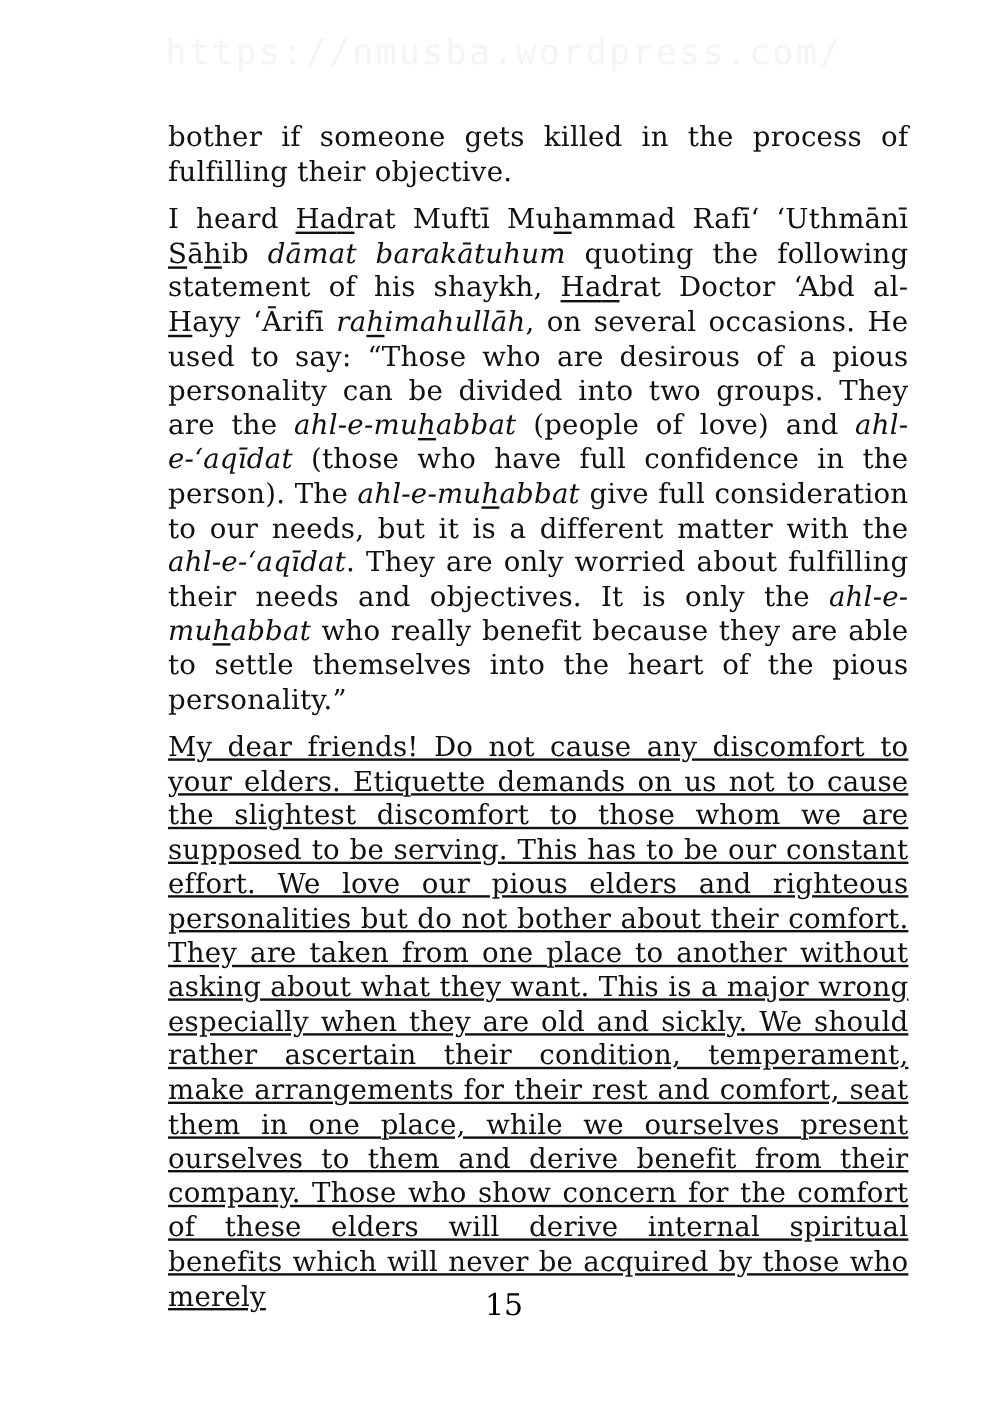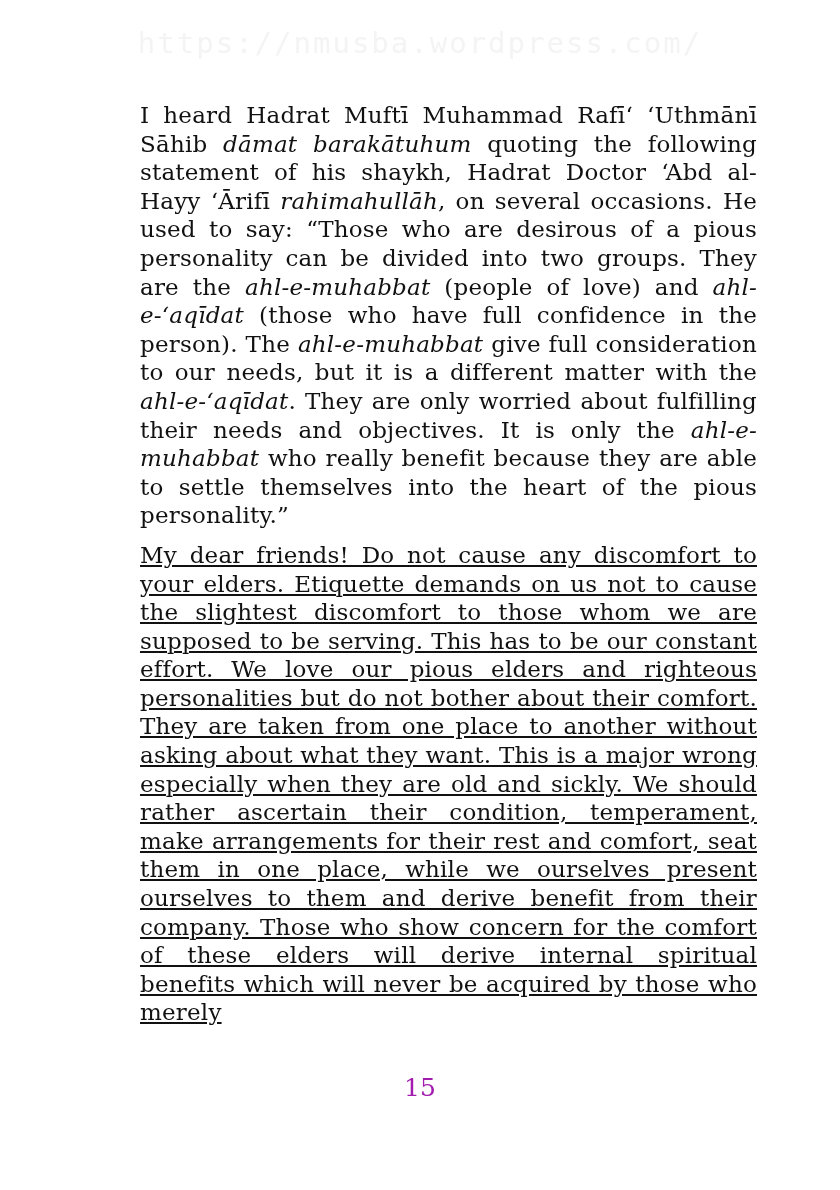--- a/index.html
+++ b/index.html
@@ -38,36 +38,38 @@
     letter-spacing: 0.2px;
     text-align: justify;
   }
   .para {
     margin: 0 0 11px 0;
     padding: 0;
   }
   .para:last-child { margin-bottom: 0; text-decoration: underline; }
   .it { font-style: italic; }
   .ul {
+    text-decoration: underline;
     text-underline-offset: 3px;
     text-decoration-thickness: 1.5px;
   }
   .page-number {
     position: absolute;
     top: 1073px;
     left: 0;
     width: 840px;
     text-align: center;
     font-size: 25px;
-    color: #a21caf;
+    color: #000000;
   }
 </style>
 </head>
 <body>
 
 <div class="watermark">https://nmusba.wordpress.com/</div>
 
 <div class="page-text">
+    <p class="para"><span>bother if someone gets killed in the process of fulfilling their objective.</span></p>
     <p class="para"><span>I heard </span><span class="ul">Ha</span><span class="ul">d</span><span>rat Muftī Mu</span><span class="ul">h</span><span>ammad Rafī‘ ‘Uthmānī </span><span class="ul">S</span><span>ā</span><span class="ul">h</span><span>ib </span><span class="it">dāmat barakātuhum</span><span> quoting the following statement of his shaykh, </span><span class="ul">Ha</span><span class="ul">d</span><span>rat Doctor ‘Abd al-</span><span class="ul">H</span><span>ayy ‘Ārifī </span><span class="it">ra</span><span class="it ul">h</span><span class="it">imahullāh</span><span>, on several occasions. He used to say: “Those who are desirous of a pious personality can be divided into two groups. They are the </span><span class="it">ahl-e-mu</span><span class="it ul">h</span><span class="it">abbat</span><span> (people of love) and </span><span class="it">ahl-e-‘aqīdat</span><span> (those who have full confidence in the person). The </span><span class="it">ahl-e-mu</span><span class="it ul">h</span><span class="it">abbat</span><span> give full consideration to our needs, but it is a different matter with the </span><span class="it">ahl-e-‘aqīdat</span><span>. They are only worried about fulfilling their needs and objectives. It is only the </span><span class="it">ahl-e-mu</span><span class="it ul">h</span><span class="it">abbat</span><span> who really benefit because they are able to settle themselves into the heart of the pious personality.”</span></p>
     <p class="para"><span>My dear friends! Do not cause any discomfort to your elders. Etiquette demands on us not to cause the slightest discomfort to those whom we are supposed to be serving. This has to be our constant effort. We love our pious elders and righteous personalities but do not bother about their comfort. They are taken from one place to another without asking about what they want. This is a major wrong especially when they are old and sickly. We should rather ascertain their condition, temperament, make arrangements for their rest and comfort, seat them in one place, while we ourselves present ourselves to them and derive benefit from their company. Those who show concern for the comfort of these elders will derive internal spiritual benefits which will never be acquired by those who merely</span></p>
   </div>
 
 <div class="page-number">15</div>
 
 </body></html>

